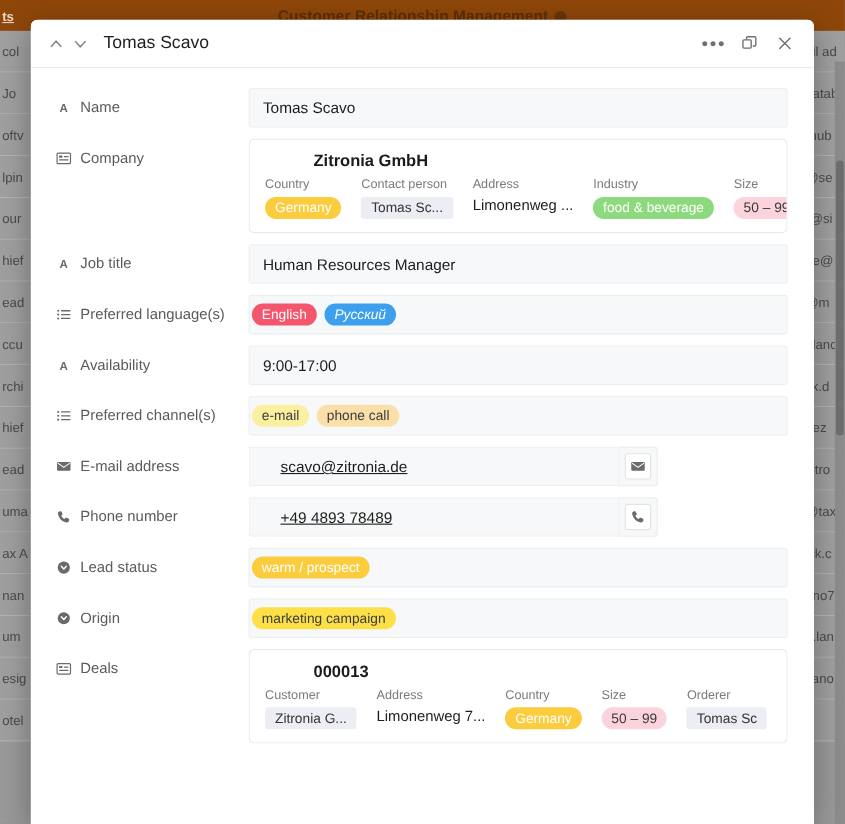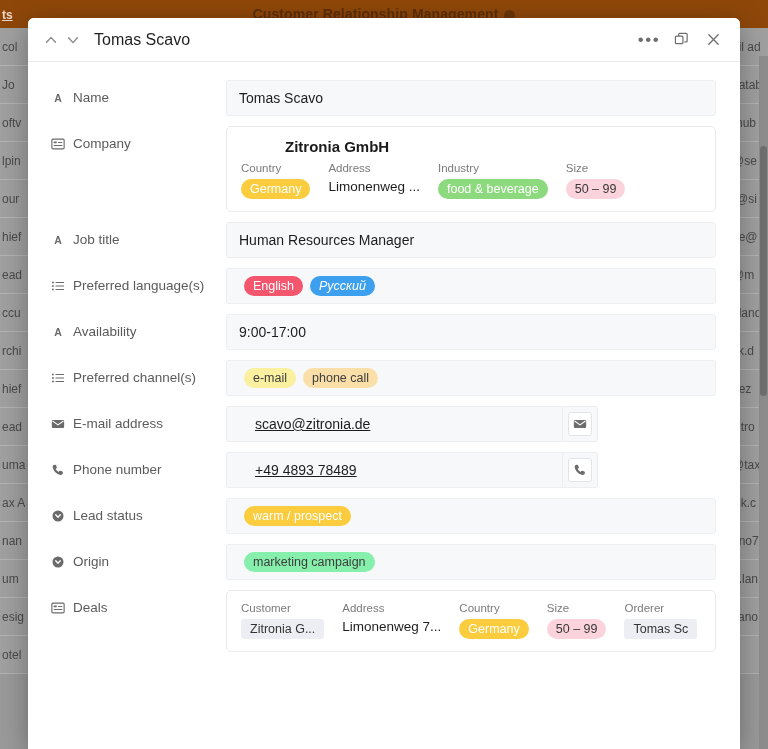--- a/index.html
+++ b/index.html
@@ -93,21 +93,21 @@
     display: flex; align-items: center; justify-content: center; color: #6a6a6a;
   }
   .field-label .ficon svg { display: block; }
   .field-ctl { flex: 1; min-width: 0; }
 
   .inputbox {
     background: #f7f8f9; border: 1px solid #eceef0; border-radius: 3px;
     min-height: 36px; display: flex; align-items: center;
     padding: 0 12px; font-size: 14px; color: #1d1d1d;
   }
-  .inputbox.chips { gap: 7px; padding: 6px 17px; flex-wrap: wrap; }
+  .inputbox.chips { gap: 7px; padding: 6px 2px; flex-wrap: wrap; }
 
   .linkrow { display: flex; align-items: stretch; width: 372px; }
   .linkrow .inputbox { flex: 1; border-radius: 3px 0 0 3px; border-right: none; padding-left: 28px; }
   .linkrow .linkval { text-decoration: underline; color: #1d1d1d; }
   .act-btn {
     width: 36px; background: #f7f8f9; border: 1px solid #eceef0;
     border-radius: 0 3px 3px 0;
     display: flex; align-items: center; justify-content: center; cursor: pointer;
   }
   .act-inner {
@@ -303,20 +303,24 @@
           <div class="field-ctl">
             <div class="deals-card-wrap">
               <div class="relcard">
                 <div class="relcard-title">Zitronia GmbH</div>
                 <div class="relgrid">
                   <div class="relcol">
                     <div class="rlabel">Country</div>
                     <div class="rval"><span class="chip" style="background: rgb(250, 204, 62); color: rgb(255, 255, 255);">Germany</span></div>
                   </div>
                   <div class="relcol">
+                    <div class="rlabel">Contact person</div>
+                    <div class="rval"><span class="chip sq">Tomas Sc...</span></div>
+                  </div>
+                  <div class="relcol">
                     <div class="rlabel">Address</div>
                     <div class="rval"><span>Limonenweg ...</span></div>
                   </div>
                   <div class="relcol">
                     <div class="rlabel">Industry</div>
                     <div class="rval"><span class="chip" style="background: rgb(140, 217, 126); color: rgb(255, 255, 255);">food &amp; beverage</span></div>
                   </div>
                   <div class="relcol">
                     <div class="rlabel">Size</div>
                     <div class="rval"><span class="chip" style="background: rgb(251, 211, 220); color: rgb(56, 56, 56);">50 – 99</span></div>
@@ -469,39 +473,40 @@
             <span class="ficon">
               <svg width="14" height="14" viewBox="0 0 16 16" aria-hidden="true">
                 <circle cx="8" cy="8" r="6.3" fill="currentColor"></circle>
                 <path d="M5.4 6.6 L8 9.4 L10.6 6.6" fill="none" stroke="#fff" stroke-width="1.5" stroke-linecap="round" stroke-linejoin="round"></path>
               </svg>
             </span>
             <span>Origin</span>
           </div>
           <div class="field-ctl">
             <div class="inputbox chips">
-              <span class="chip" style="background: #86efac; color: rgb(61, 61, 61);">marketing campaign</span>
+              <span class="chip" style="background: #fde047; color: rgb(61, 61, 61);">marketing campaign</span>
             </div>
           </div>
         </div>
         <div class="field">
           <div class="field-label">
             <span class="ficon">
               <svg width="14" height="14" viewBox="0 0 16 16" aria-hidden="true">
                 <rect x="1" y="2.5" width="14" height="11" rx="1.3" fill="none" stroke="currentColor" stroke-width="1.3"></rect>
                 <rect x="3" y="5" width="3.6" height="2.2" rx="0.5" fill="currentColor"></rect>
                 <rect x="8" y="5.6" width="5" height="1.2" rx="0.6" fill="currentColor"></rect>
                 <rect x="3" y="9" width="10" height="1.2" rx="0.6" fill="currentColor"></rect>
               </svg>
             </span>
             <span>Deals</span>
           </div>
           <div class="field-ctl">
             <div class="deals-card-wrap">
               <div class="relcard">
+                <div class="relcard-title">000013</div>
                 <div class="relgrid">
                   <div class="relcol">
                     <div class="rlabel">Customer</div>
                     <div class="rval"><span class="chip sq">Zitronia G...</span></div>
                   </div>
                   <div class="relcol">
                     <div class="rlabel">Address</div>
                     <div class="rval"><span>Limonenweg 7...</span></div>
                   </div>
                   <div class="relcol">

